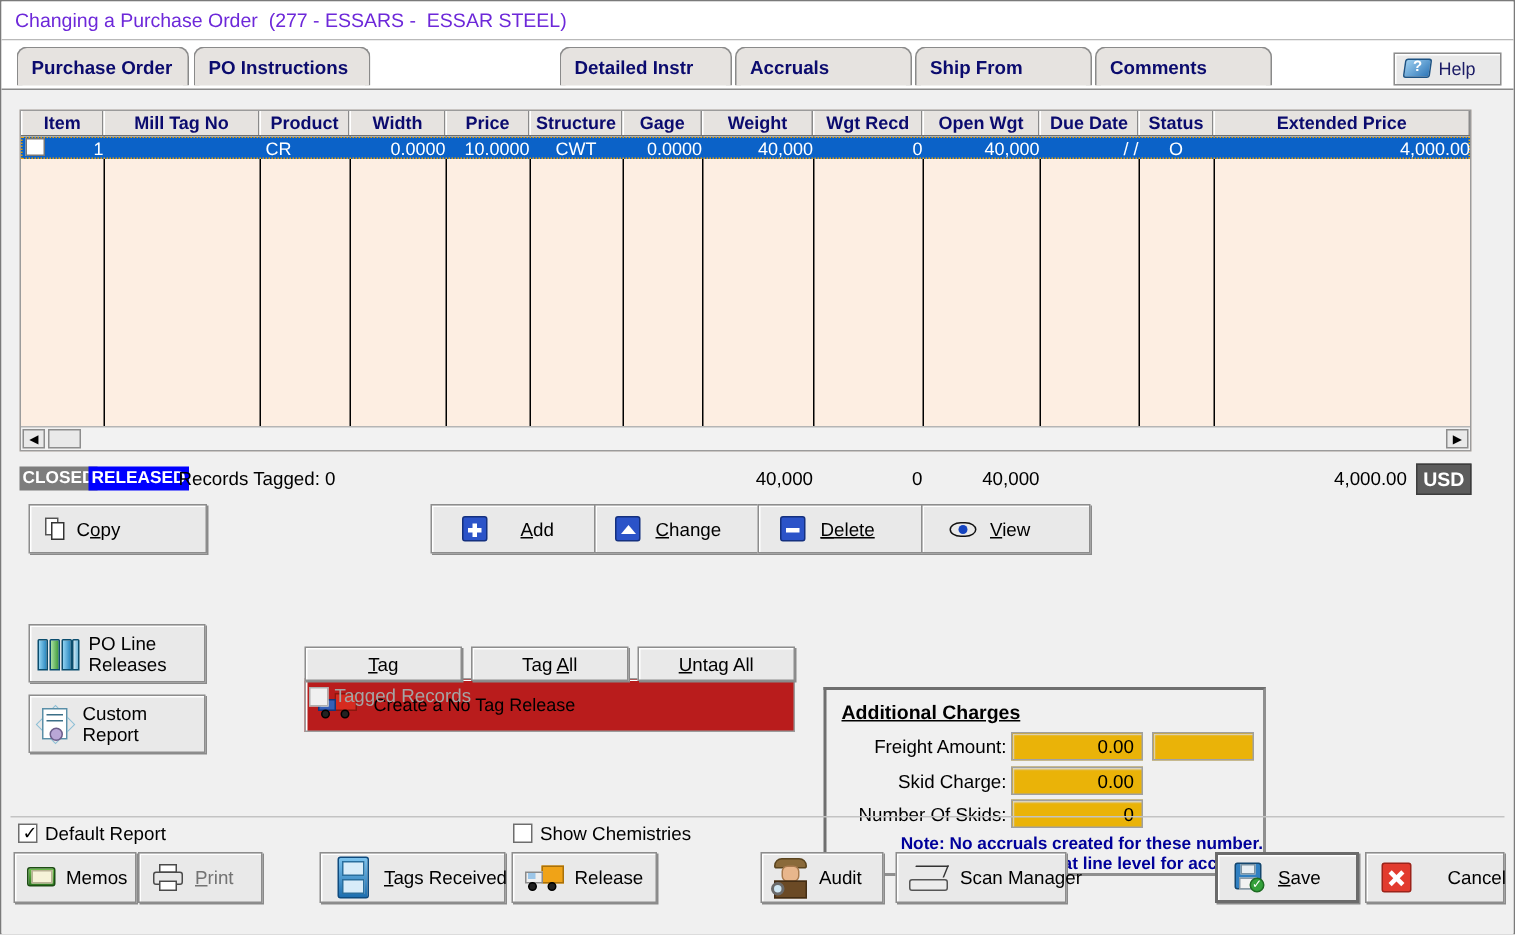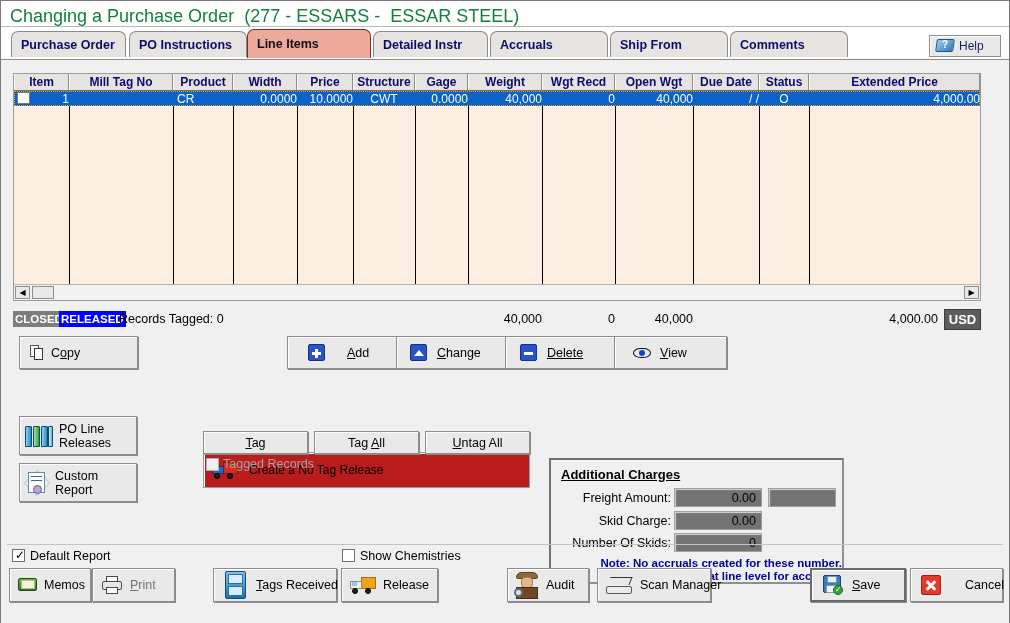--- a/index.html
+++ b/index.html
@@ -10,21 +10,21 @@
     background:#ffffff;
     color:#000;
     -webkit-font-smoothing:none;
   }
   #app{position:relative;width:1010px;height:623px;box-sizing:border-box;
        border:1px solid #7a7a7a;background:#f0f0f0;}
 
   
   .titlebar{position:absolute;left:0;top:0;width:1008px;height:25px;background:#ffffff;
             border-bottom:1px solid #b9b9b9;}
-  .titlebar .t{position:absolute;left:9px;top:5px;font-size:18px;color:#15803d;white-space:pre;}
+  .titlebar .t{position:absolute;left:9px;top:5px;font-size:13px;color:#6d28d9;white-space:pre;}
 
   
   .tabstrip{position:absolute;left:0;top:26px;width:1008px;height:33px;background:#ffffff;}
   .tab{position:absolute;top:4px;height:26px;background:#e6e3e0;
        border:1px solid #8a8a8a;border-bottom:none;
        border-radius:7px 7px 0 0;box-sizing:border-box;
        font-weight:bold;font-size:12.5px;color:#0b0b6e;
        display:flex;align-items:center;padding-left:9px;}
   .tab.active{background:#eda99c;border-color:#7c2f27;color:#111;z-index:5;top:2px;height:29px;}
   .tabline{position:absolute;left:0;top:58px;width:1008px;height:1px;background:#8a8a8a;}
@@ -181,21 +181,21 @@
   .notagpanel{position:absolute;left:202px;top:392px;width:327px;height:36px;
               background:#b91c1c;border:1px solid #9b9b9b;box-sizing:border-box;
               box-shadow:inset 1px 1px 0 #fff;display:flex;align-items:center;padding-left:8px;gap:11px;}
 
   .addl{position:absolute;left:548px;top:398px;width:295px;height:126px;
         background:#f0f0f0;border:2px solid #8f8f8f;box-sizing:border-box;
         border-top-color:#6f6f6f;border-left-color:#6f6f6f;}
   .addl .hdr{position:absolute;left:10px;top:7px;font-weight:bold;font-size:13px;color:#000;
              text-decoration:underline;}
   .fl{position:absolute;font-size:12.5px;color:#000;text-align:right;white-space:nowrap;}
-  .fi{position:absolute;background:#737373;border:1px solid #a0a0a0;box-sizing:border-box;
+  .fi{position:absolute;background:#eab308;border:1px solid #a0a0a0;box-sizing:border-box;
       font-size:12.5px;color:#000;display:flex;align-items:center;justify-content:flex-end;padding-right:5px;
       box-shadow:inset 1px 1px 1px #d8d8d8;}
   .note{position:absolute;font-weight:bold;color:#00009a;font-size:11.5px;text-align:right;width:100%;left:0;}
 
   
   .cbx{position:absolute;width:13px;height:13px;background:#fff;border:1px solid #6d6d6d;box-sizing:border-box;}
   .cbx.dis{background:#f0f0f0;border-color:#b0b0b0;}
   .cbx .chk{position:absolute;left:2px;top:-2px;font-size:12px;color:#000;}
   .cbl{position:absolute;font-size:12.5px;color:#000;white-space:nowrap;}
   .cbl.dis{color:#a5a5a5;}
@@ -210,23 +210,20 @@
   <div class="titlebar">
     <div class="t">Changing a Purchase Order  (277 - ESSARS -  ESSAR STEEL)</div>
   </div>
 
   <div class="tabstrip">
     <div class="tab" style="left:10px;width:115px;">
         <span>Purchase Order</span>
       </div>
     <div class="tab" style="left:128px;width:118px;">
         <span>PO Instructions</span>
-      </div>
-    <div class="tab active" style="left:246px;width:124px;">
-        <span>Line Items</span>
       </div>
     <div class="tab" style="left:372px;width:115px;">
         <span>Detailed Instr</span>
       </div>
     <div class="tab" style="left:489px;width:118px;">
         <span>Accruals</span>
       </div>
     <div class="tab" style="left:609px;width:118px;">
         <span>Ship From</span>
       </div>

